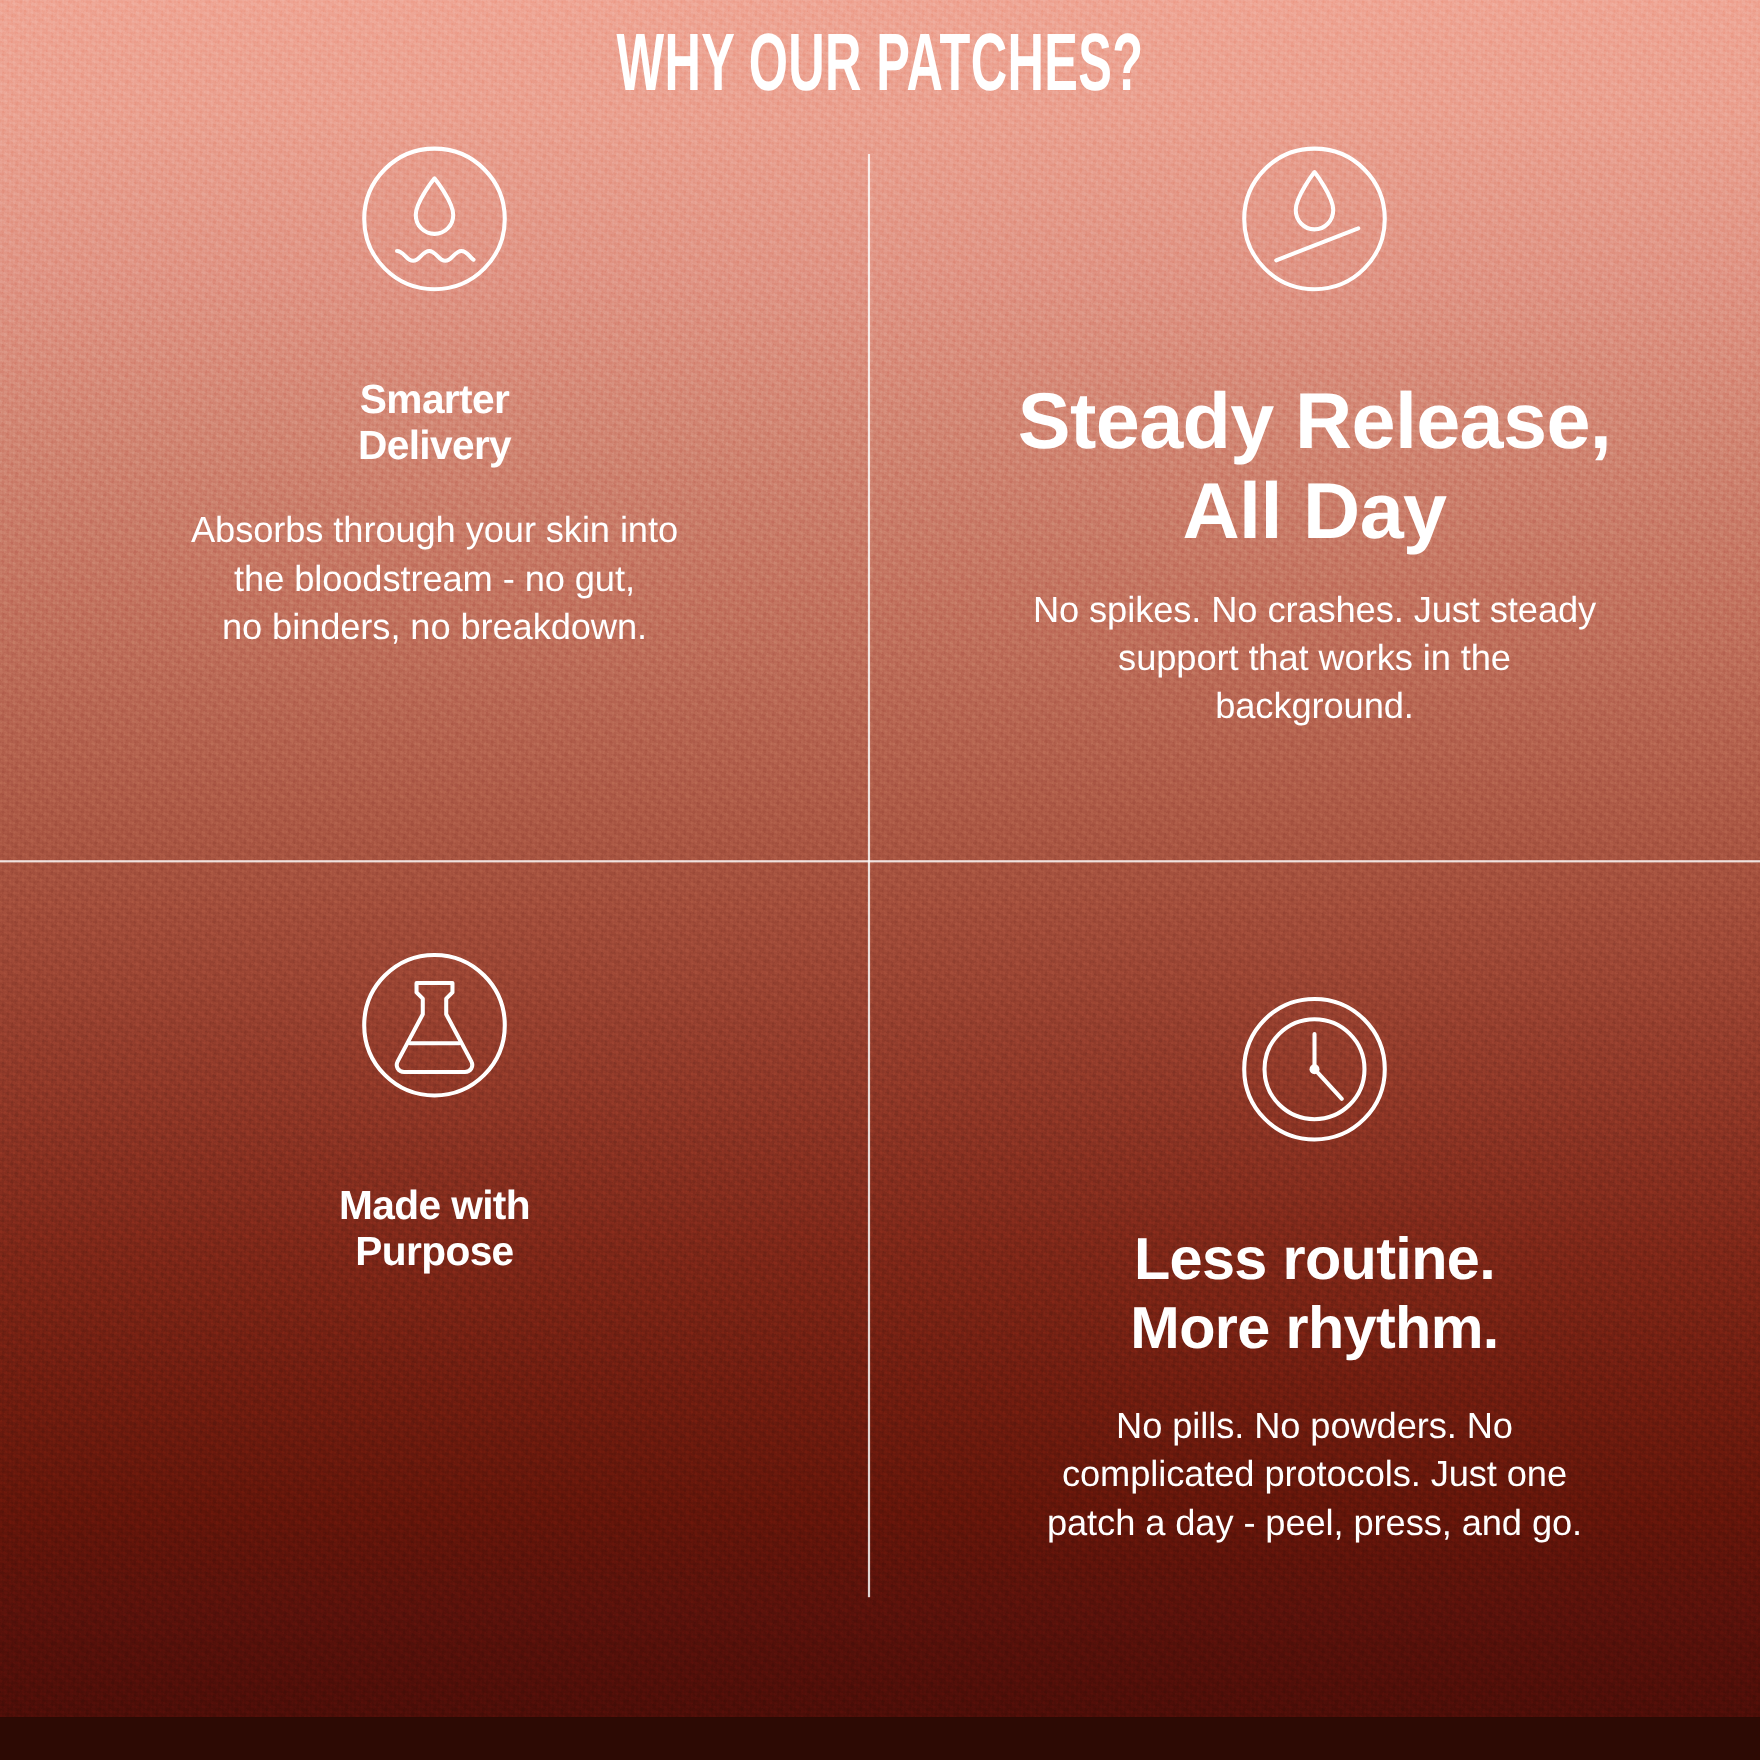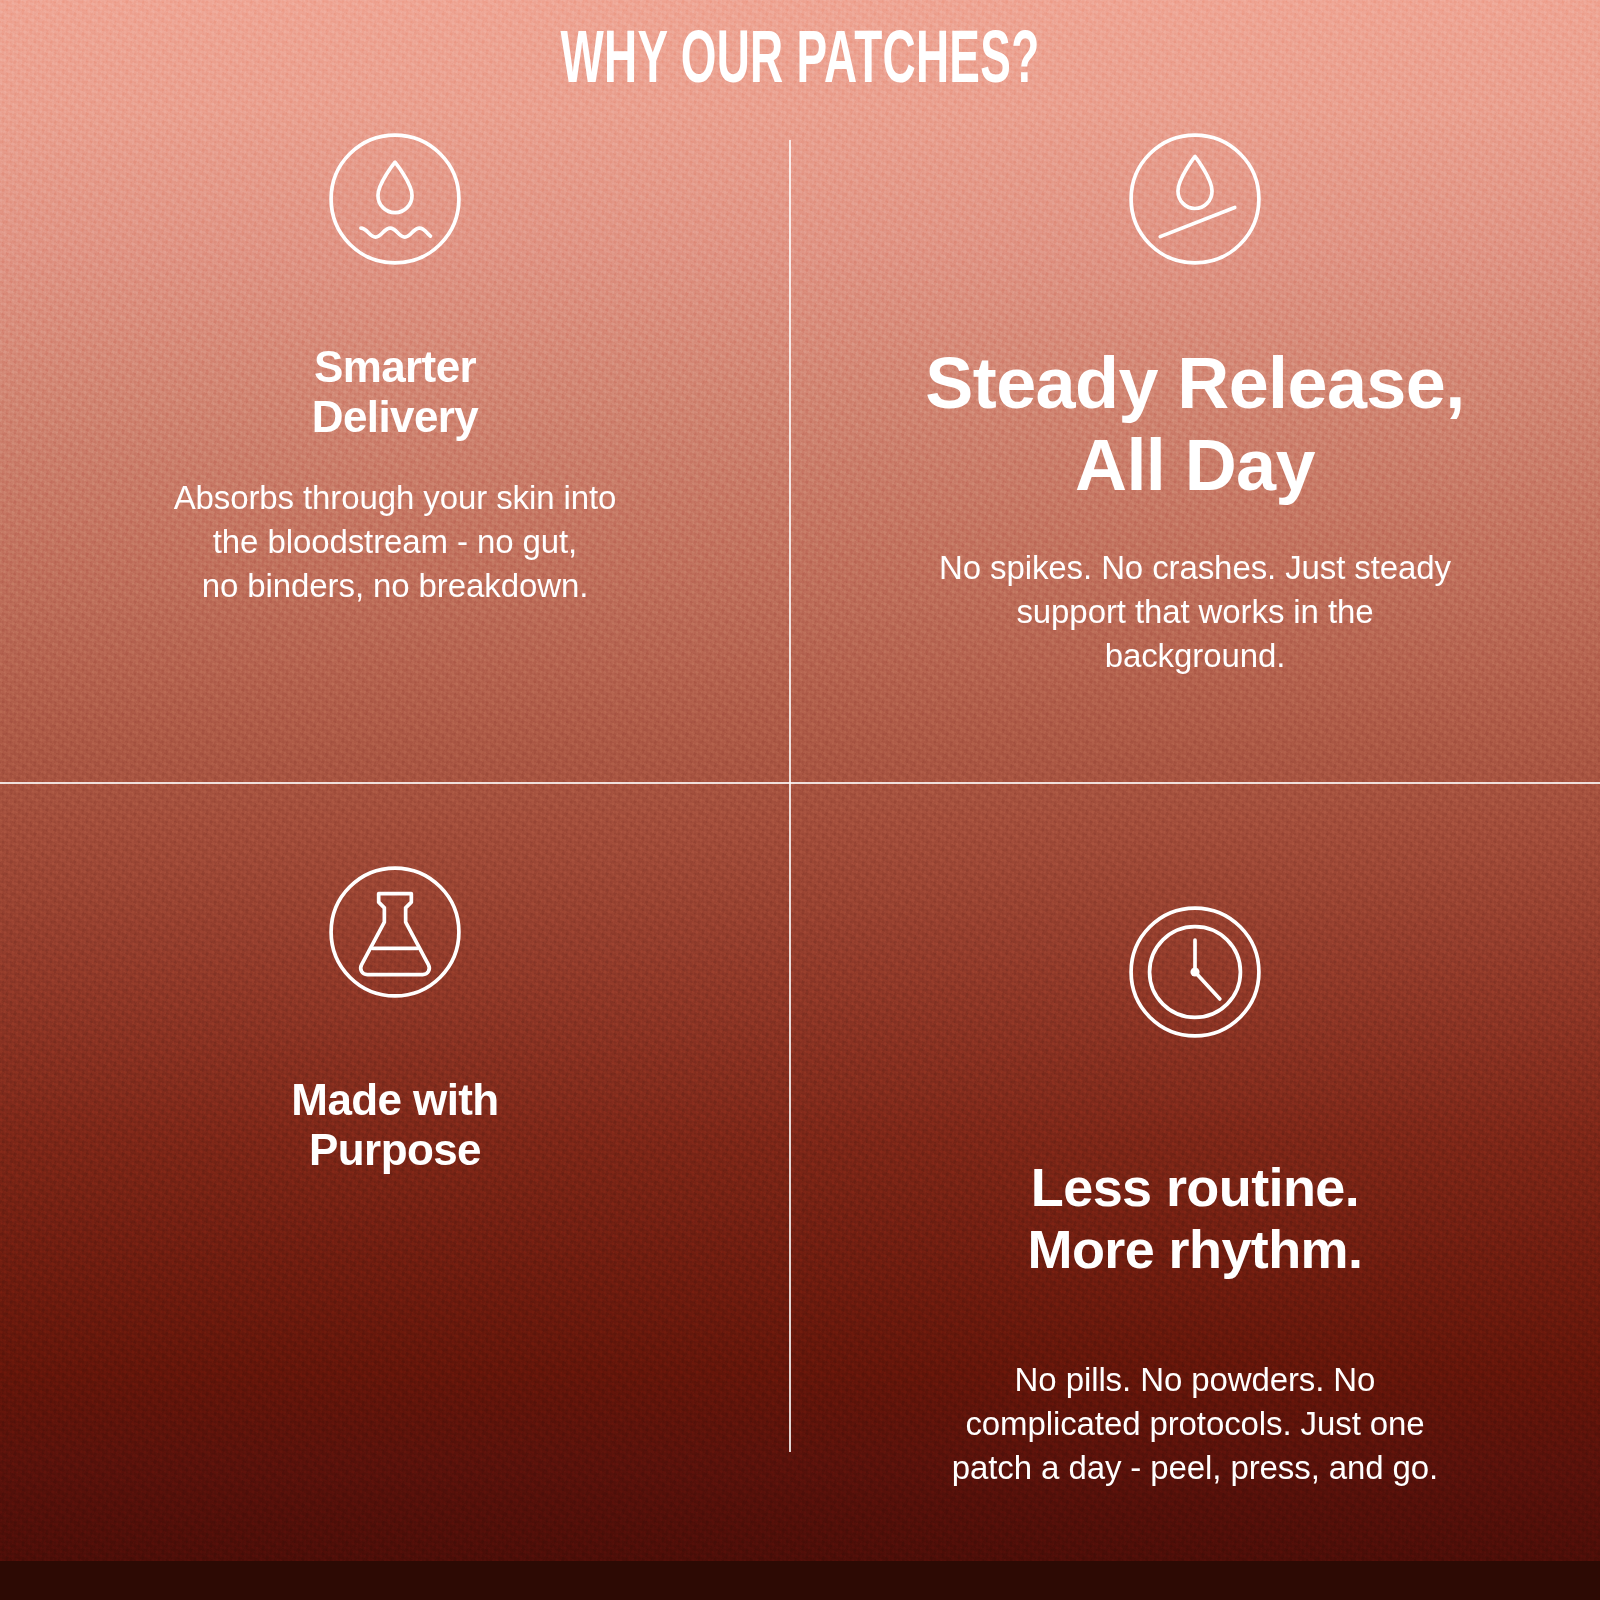--- a/index.html
+++ b/index.html
@@ -103,52 +103,52 @@
   .cell {
     position: relative;
     box-sizing: border-box;
     display: flex;
     flex-direction: column;
     align-items: center;
   }
   .cell.q1 { padding-top: 128px; }
   .cell.q2 { padding-top: 128px; }
   .cell.q3 { padding-top: 78px; }
-  .cell.q4 { padding-top: 118px; gap: 42px; }
+  .cell.q4 { padding-top: 118px; }
 
   .icon {
     display: block;
     width: 142px;
     height: 142px;
   }
   .cell.q1 .icon, .cell.q2 .icon { margin-bottom: 72px; }
   .cell.q3 .icon, .cell.q4 .icon { margin-bottom: 72px; }
 
   .card-title {
     color: #ffffff;
     text-align: center;
     font-weight: 700;
-    font-size: 44px;
+    font-size: 37px;
     line-height: 1.14;
     letter-spacing: -0.6px;
     white-space: pre-line;
     margin: 0;
   }
   .card-body {
     color: #ffffff;
     text-align: center;
     font-weight: 400;
     font-size: 33px;
     line-height: 1.33;
     letter-spacing: -0.1px;
     white-space: pre-line;
     margin: 0;
   }
   .cell.q1 .card-body { margin-top: 34px; }
-  .cell.q2 .card-body { margin-top: 40px; }
+  .cell.q2 .card-body { margin-top: 26px; }
   .cell.q3 .card-body { margin-top: 30px; }
   .cell.q4 .card-body { margin-top: 36px; }
 
   .cell.q2 .card-title { font-size: 72px; }
   .cell.q4 .card-title { font-size: 54px; }
 </style>
 </head>
 <body>
 
 <div id="poster">

